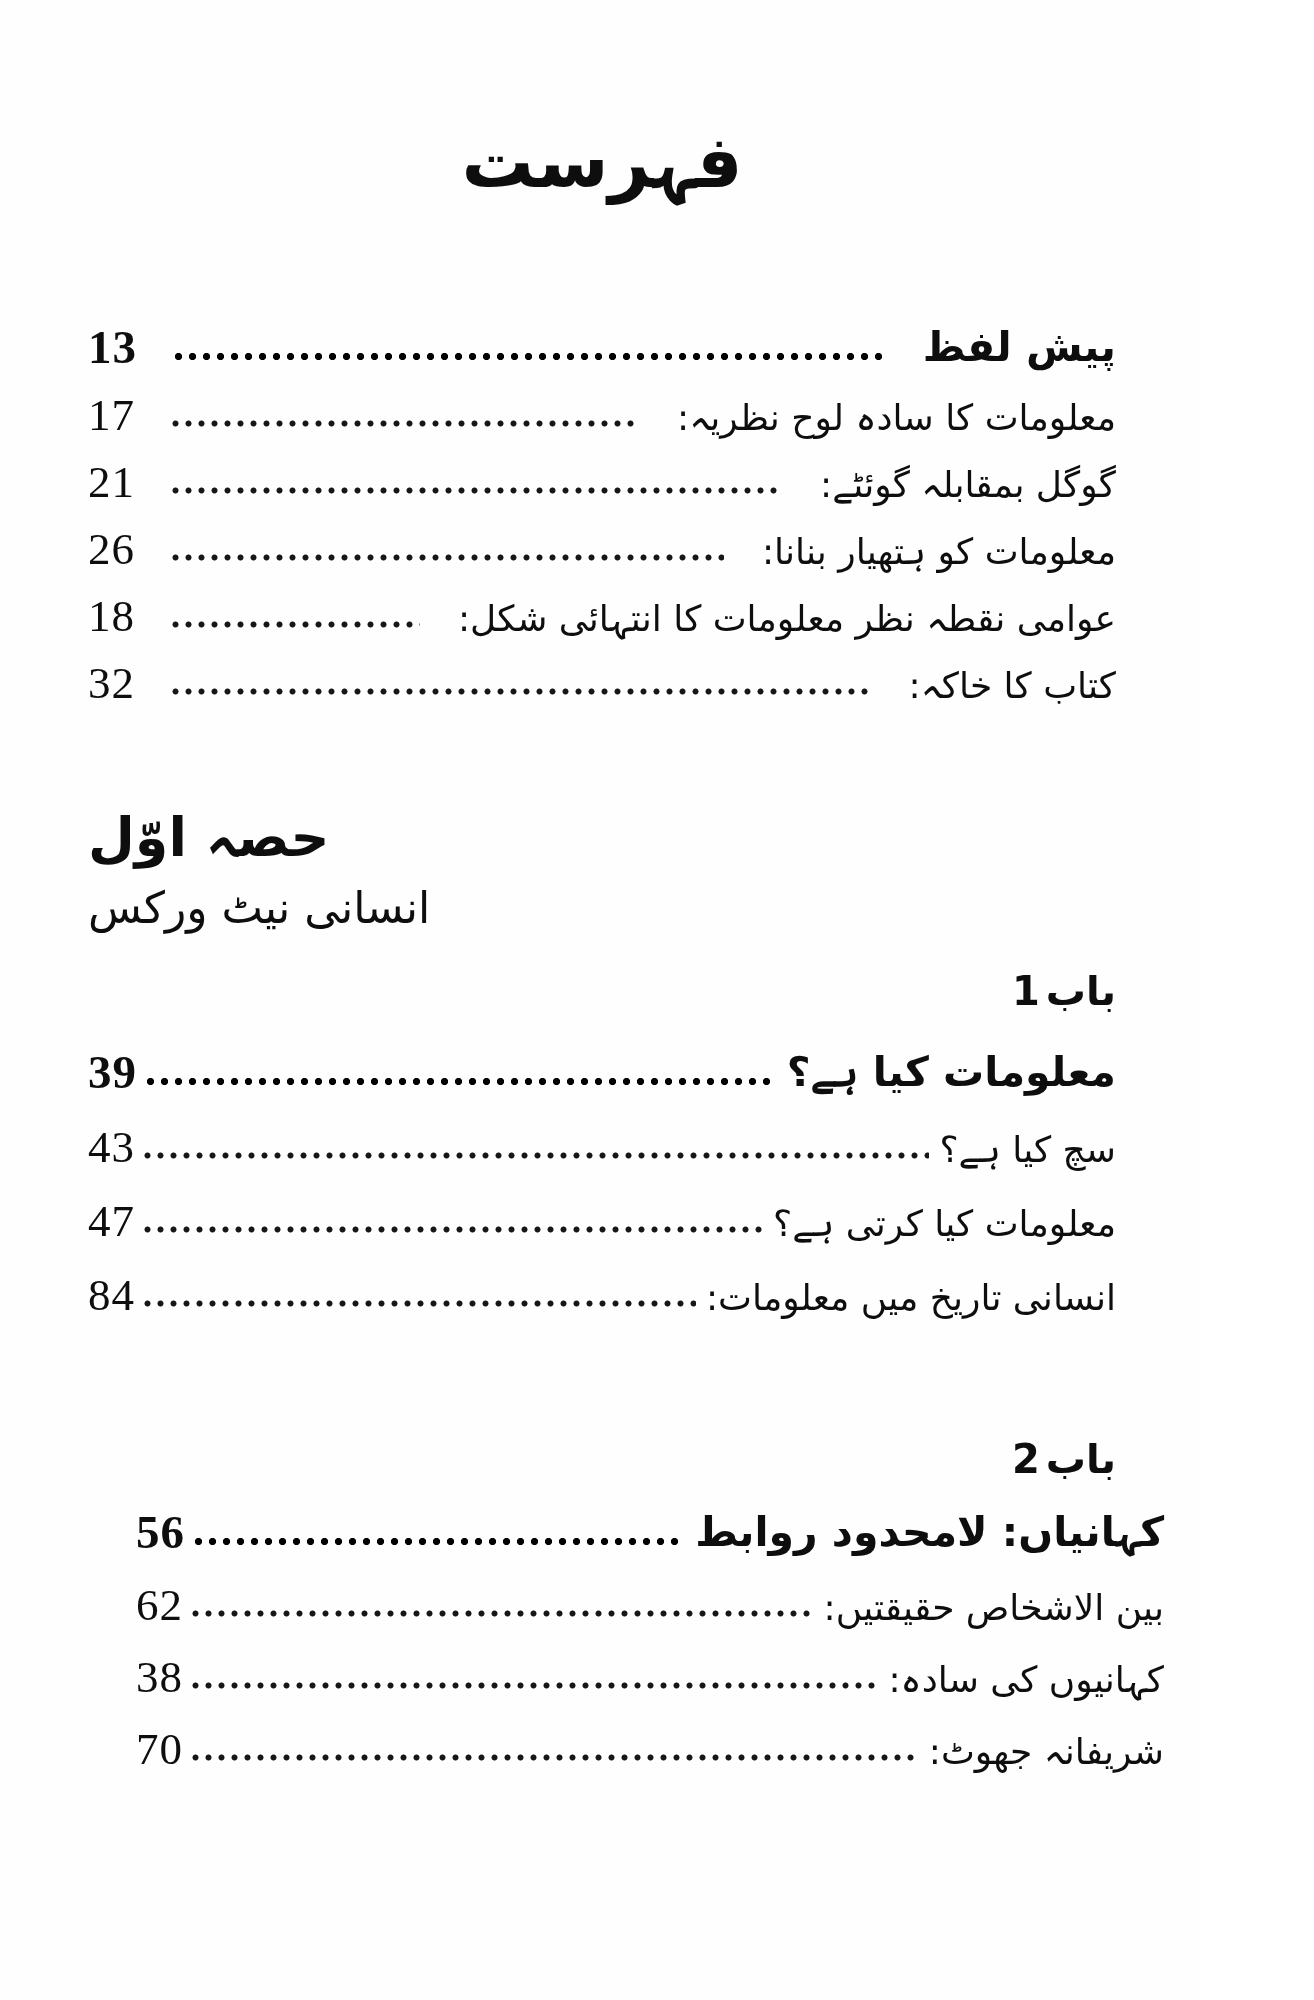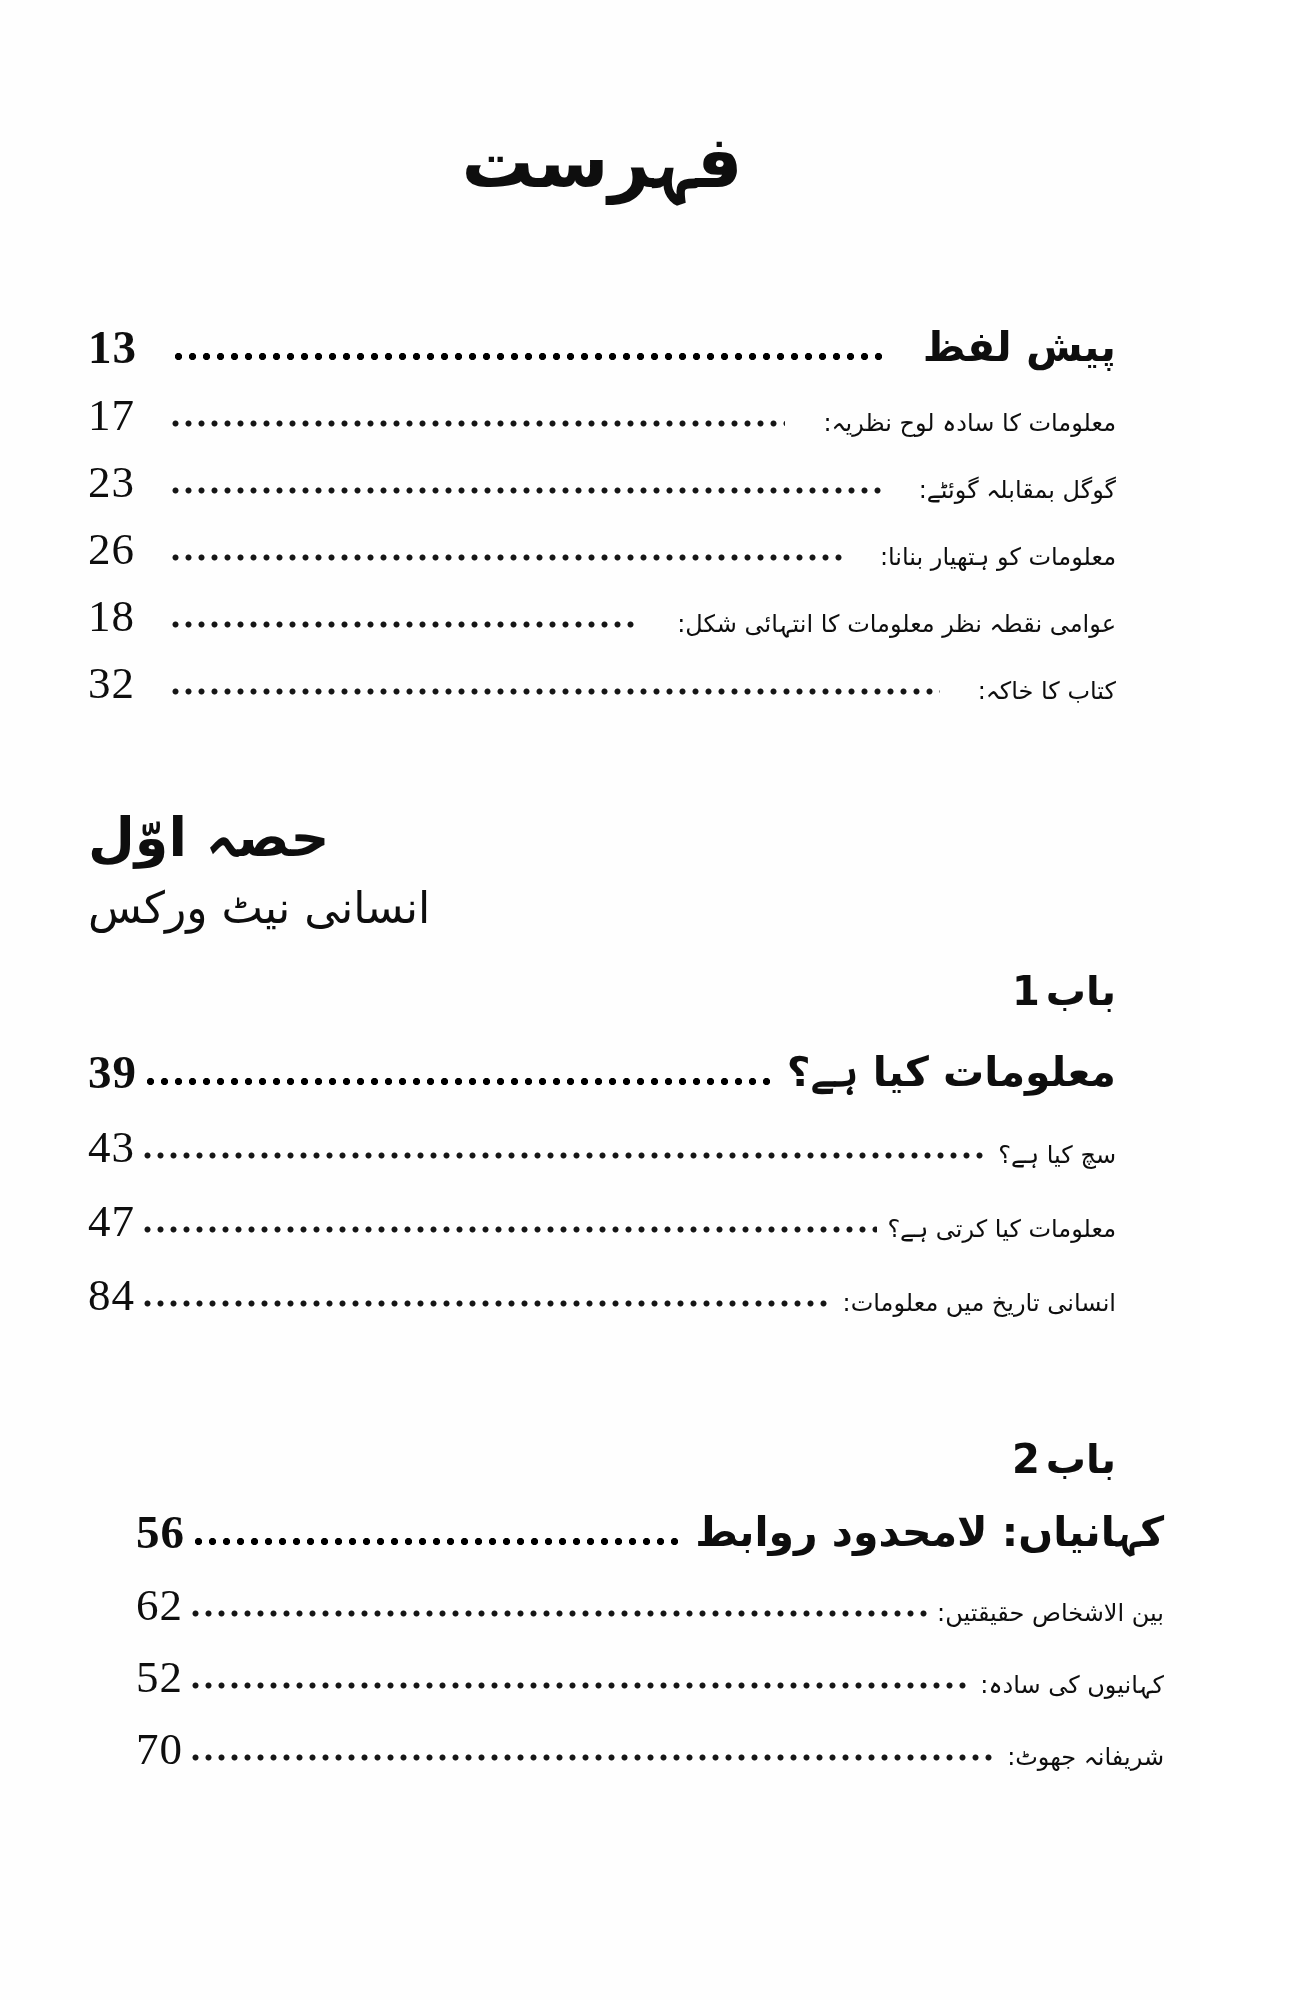--- a/index.html
+++ b/index.html
@@ -53,21 +53,21 @@
     width:100%;
   }
   .num {
     font-family:"Liberation Serif", "DejaVu Serif", serif;
     font-size:45px;
     line-height:1.0;
     letter-spacing:1px;
     flex:0 0 auto;
   }
   .label {
-    font-size:24px;
+    font-size:36px;
     line-height:1.15;
     flex:0 0 auto;
     direction:rtl;
     unicode-bidi:isolate;
   }
   .dots {
     flex:1 1 auto;
     height:9px;
     margin:0 10px 10px 8px;
     background-image:radial-gradient(circle at 4.5px 4.5px, #161616 2.6px, rgba(0,0,0,0) 3.4px);
@@ -96,21 +96,21 @@
       <span class="num">13</span>
       <span class="dots"></span>
       <span class="label">پیش لفظ</span>
     </div>
     <div class="toc-row">
       <span class="num">17</span>
       <span class="dots"></span>
       <span class="label">معلومات کا سادہ لوح نظریہ:</span>
     </div>
     <div class="toc-row">
-      <span class="num">23</span>
+      <span class="num">21</span>
       <span class="dots"></span>
       <span class="label">گوگل بمقابلہ گوئٹے:</span>
     </div>
     <div class="toc-row">
       <span class="num">26</span>
       <span class="dots"></span>
       <span class="label">معلومات کو ہتھیار بنانا:</span>
     </div>
     <div class="toc-row">
       <span class="num">18</span>
@@ -159,21 +159,21 @@
       <span class="num">56</span>
       <span class="dots"></span>
       <span class="label">کہانیاں: لامحدود روابط</span>
     </div>
     <div class="toc-row">
       <span class="num">62</span>
       <span class="dots"></span>
       <span class="label">بین الاشخاص حقیقتیں:</span>
     </div>
     <div class="toc-row">
-      <span class="num">52</span>
+      <span class="num">38</span>
       <span class="dots"></span>
       <span class="label">کہانیوں کی سادہ:</span>
     </div>
     <div class="toc-row">
       <span class="num">70</span>
       <span class="dots"></span>
       <span class="label">شریفانہ جھوٹ:</span>
     </div>
   </div>
 

